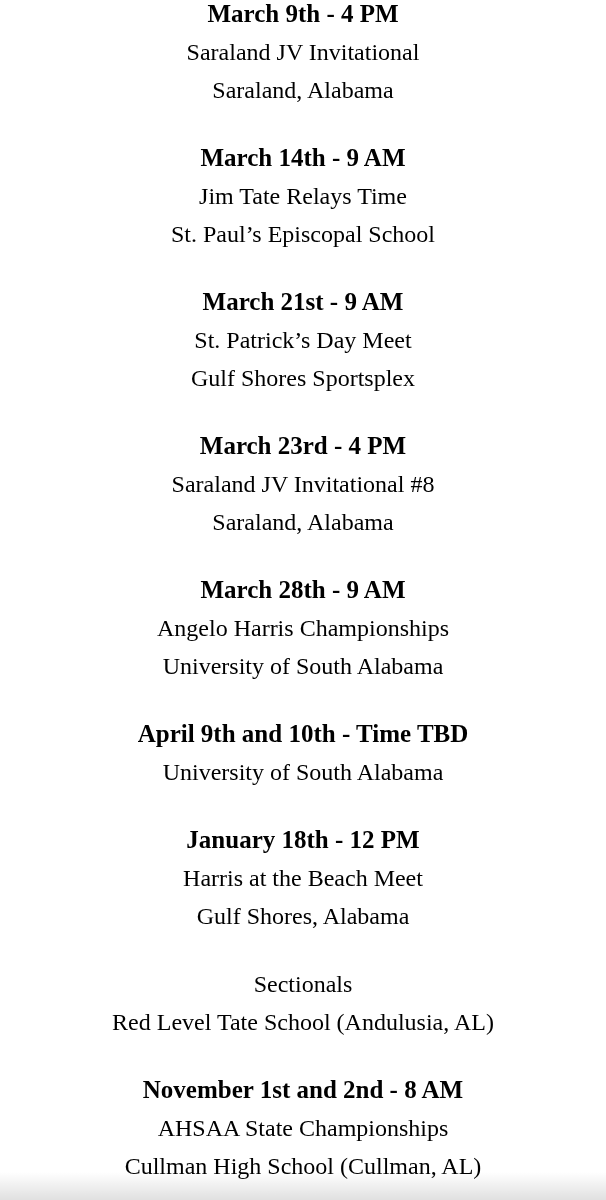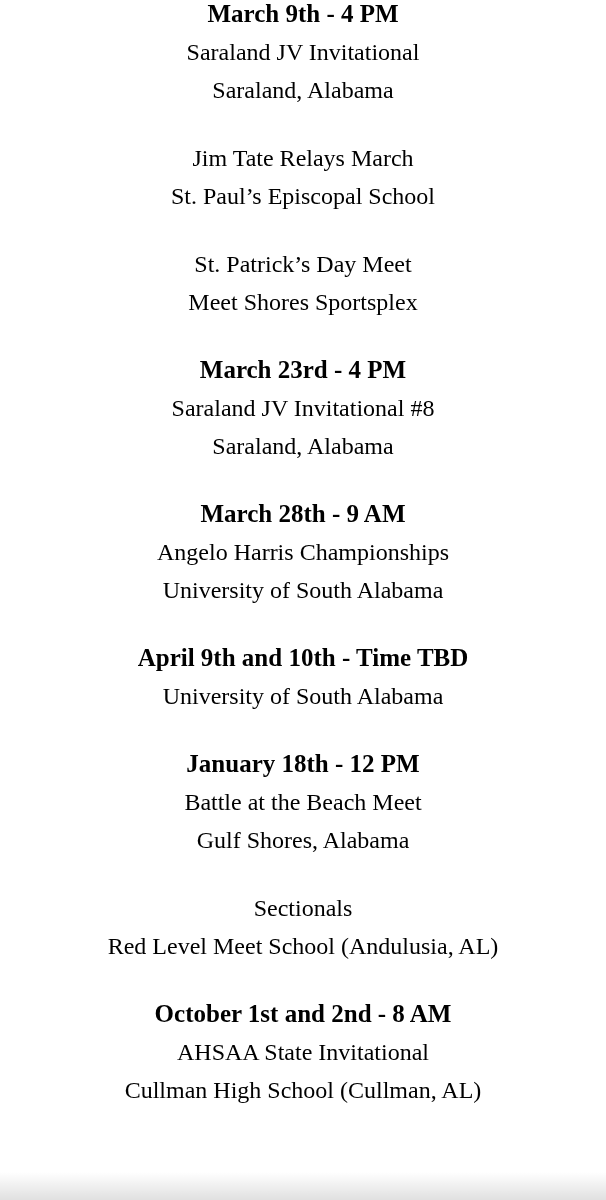--- a/index.html
+++ b/index.html
@@ -50,27 +50,29 @@
 
 <main class="schedule">
 
     <section class="event">
       <h2 class="event-datetime">March 9th - 4 PM</h2>
       <p class="event-name">Saraland JV Invitational</p>
       <p class="event-location">Saraland, Alabama</p>
     </section>
 
     <section class="event">
-      <p class="event-name">Jim Tate Relays March</p>
+      <h2 class="event-datetime">March 14th - 9 AM</h2>
+      <p class="event-name">Jim Tate Relays Time</p>
       <p class="event-location">St. Paul’s Episcopal School</p>
     </section>
 
     <section class="event">
+      <h2 class="event-datetime">March 21st - 9 AM</h2>
       <p class="event-name">St. Patrick’s Day Meet</p>
-      <p class="event-location">Meet Shores Sportsplex</p>
+      <p class="event-location">Gulf Shores Sportsplex</p>
     </section>
 
     <section class="event">
       <h2 class="event-datetime">March 23rd - 4 PM</h2>
       <p class="event-name">Saraland JV Invitational #8</p>
       <p class="event-location">Saraland, Alabama</p>
     </section>
 
     <section class="event">
       <h2 class="event-datetime">March 28th - 9 AM</h2>
@@ -78,29 +80,29 @@
       <p class="event-location">University of South Alabama</p>
     </section>
 
     <section class="event">
       <h2 class="event-datetime">April 9th and 10th - Time TBD</h2>
       <p class="event-location">University of South Alabama</p>
     </section>
 
     <section class="event">
       <h2 class="event-datetime">January 18th - 12 PM</h2>
-      <p class="event-name">Battle at the Beach Meet</p>
+      <p class="event-name">Harris at the Beach Meet</p>
       <p class="event-location">Gulf Shores, Alabama</p>
     </section>
 
     <section class="event">
       <p class="event-name">Sectionals</p>
-      <p class="event-location">Red Level Meet School (Andulusia, AL)</p>
+      <p class="event-location">Red Level Tate School (Andulusia, AL)</p>
     </section>
 
     <section class="event">
-      <h2 class="event-datetime">October 1st and 2nd - 8 AM</h2>
-      <p class="event-name">AHSAA State Invitational</p>
+      <h2 class="event-datetime">November 1st and 2nd - 8 AM</h2>
+      <p class="event-name">AHSAA State Championships</p>
       <p class="event-location">Cullman High School (Cullman, AL)</p>
     </section>
   </main>
 
 <div class="bottom-shade"></div>
 
 </body></html>

